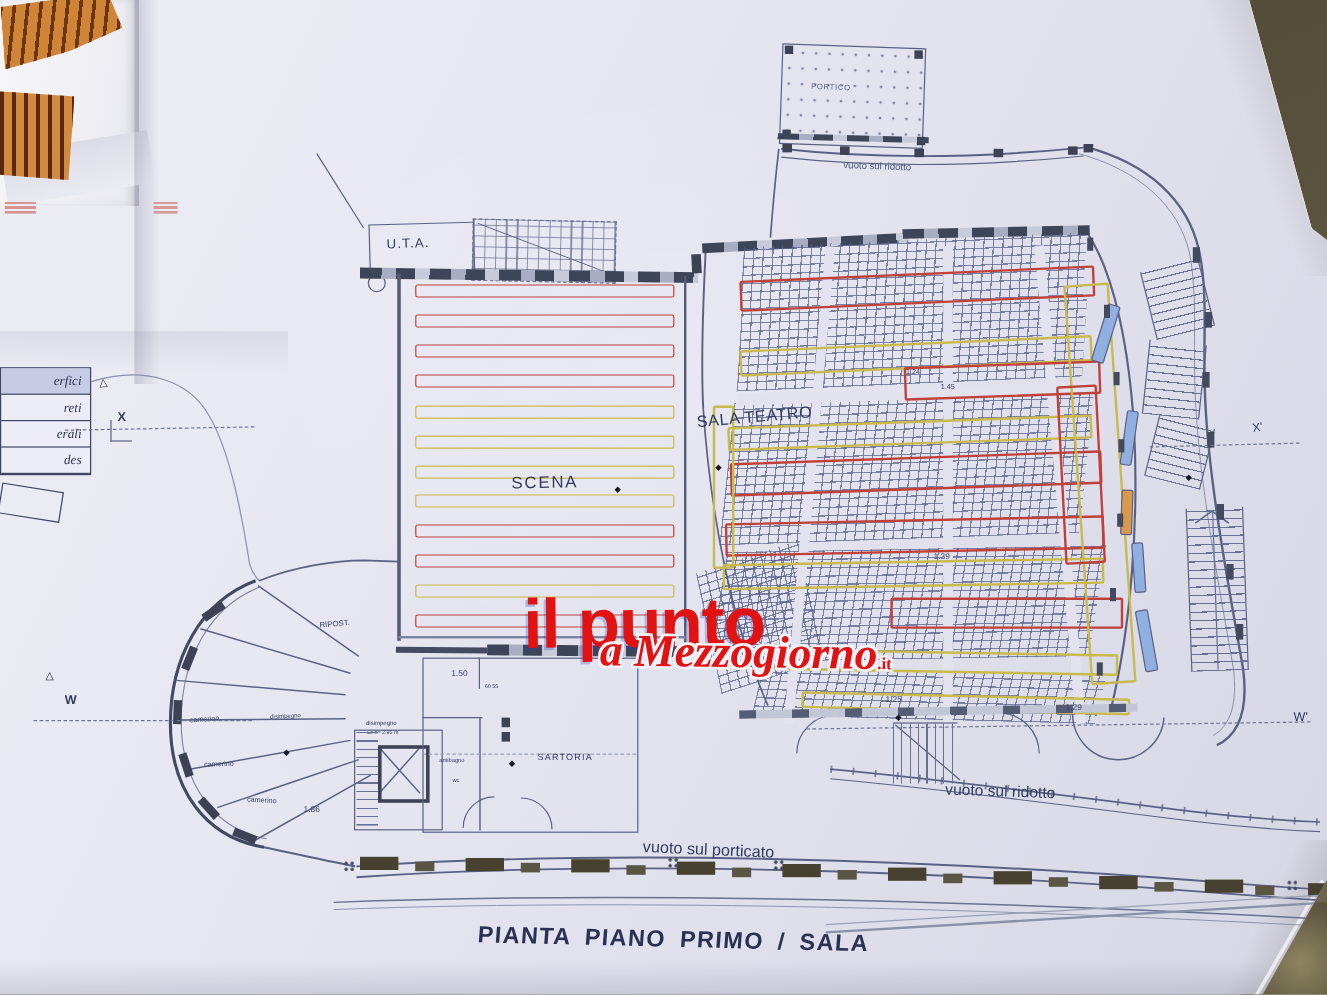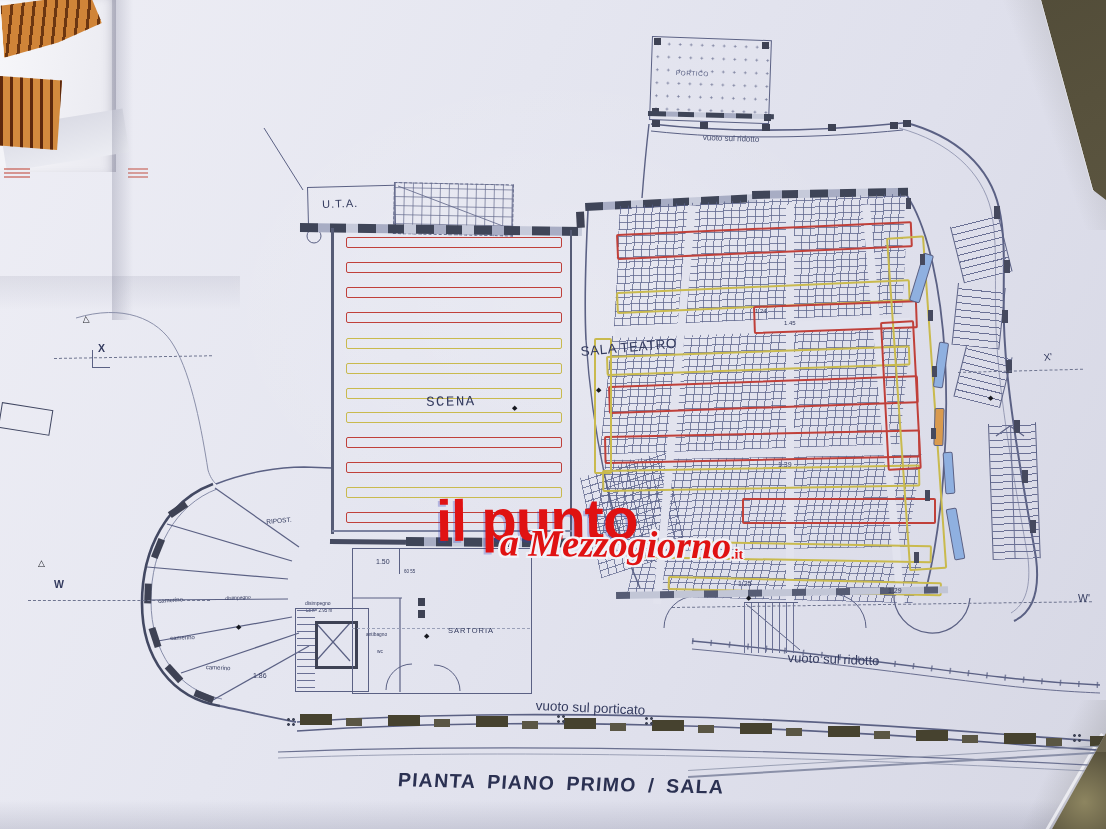--- a/index.html
+++ b/index.html
@@ -116,20 +116,34 @@
       <path d="M 692,649 C 800,659 910,674 1000,685 C 1042,690 1076,692 1100,693" style="stroke-width:.9"></path>
       <path d="M 220,706 C 248,712 270,717 296,722" style="stroke-width:1.8"></path>
       <path d="M 307,236 a 7,7 0 1 0 14,0 a 7,7 0 1 0 -14,0" style="stroke-width:1"></path>
       <path d="M 264,128 L 303,190" style="stroke-width:1"></path>
       <path d="M 398,186 L 508,228" style="stroke-width:.8"></path>
       <path d="M 996,436 L 1010,426 L 1024,436" style="stroke-width:1.2"></path>
       <path d="M 352,598 L 402,598" style="stroke-width:1.2"></path>
       <path d="M 400,598 L 400,692" style="stroke-width:1.2"></path>
     </svg>
 
+    <div class="legend">
+      <div class="row">
+          <span>erfici</span>
+        </div>
+      <div class="row">
+          <span>reti</span>
+        </div>
+      <div class="row">
+          <span>erali</span>
+        </div>
+      <div class="row">
+          <span>des</span>
+        </div>
+    </div>
     <div class="box" style="left:2px;top:402px;width:50px;height:24px;border-color:#3f4560;transform:rotate(9deg);"></div>
 
     <div class="box" style="left:307px;top:187px;width:86px;height:42px;transform:rotate(-1.5deg);"></div>
     <div class="l" style="left:322px;top:198px;font-size:11px;letter-spacing:1px;transform:rotate(-2deg);">U.T.A.</div>
     <div class="box" style="left:394px;top:182px;width:118px;height:50px;border:1.2px dashed #6a7090;transform:rotate(1.2deg);
                 background-image:repeating-linear-gradient(90deg,rgba(100,106,140,.7) 0 1px,transparent 1px 9px),
                                  repeating-linear-gradient(0deg,rgba(100,106,140,.7) 0 1px,transparent 1px 9px);"></div>
     <div class="box" style="left:652px;top:36px;width:118px;height:82px;transform:rotate(2deg);
                 background-image:radial-gradient(circle,rgba(100,106,140,.8) .8px,transparent 1.4px);background-size:11px 13px;"></div>
     <div class="w" style="left:654px;top:38px;width:7px;height:7px;background:#3e4254;box-shadow:108px 4px 0 #3e4254,-2px 70px 0 #3e4254,110px 76px 0 #3e4254;"></div>
@@ -147,21 +161,21 @@
     <div class="stripe" style="top:287px;"></div>
     <div class="stripe" style="top:312px;"></div>
     <div class="stripe y" style="top:338px;"></div>
     <div class="stripe y" style="top:363px;"></div>
     <div class="stripe y" style="top:388px;"></div>
     <div class="stripe y" style="top:412px;"></div>
     <div class="stripe" style="top:437px;"></div>
     <div class="stripe" style="top:462px;"></div>
     <div class="stripe y" style="top:487px;"></div>
     <div class="stripe" style="top:512px;"></div>
-    <div class="l" style="left:426px;top:394px;font-size:14px;letter-spacing:1.5px;transform:rotate(-1deg);font-family:Liberation Mono, monospace;">SCENA</div>
+    <div class="l" style="left:426px;top:394px;font-size:14px;letter-spacing:1.5px;transform:rotate(-1deg);">SCENA</div>
     <div class="b" style="left:406px;top:537px;width:168px;height:9px;transform:rotate(.5deg);"></div>
     <div class="w" style="left:576px;top:212px;width:8px;height:16px;background:#3e4254;transform:rotate(-3deg);"></div>
 
     <div class="b" style="left:585px;top:203px;width:172px;height:8px;transform:rotate(-3deg);"></div>
     <div class="b" style="left:752px;top:191px;width:156px;height:8px;transform:rotate(-1.2deg);"></div>
 
     <div class="seat" style="left:620px;top:206px;width:286px;height:52px;transform:rotate(-2.5deg) skewX(-6deg);"></div>
     <div class="seat" style="left:618px;top:260px;width:288px;height:66px;transform:rotate(-2.5deg) skewX(-6deg);"></div>
     <div class="seat" style="left:612px;top:336px;width:300px;height:118px;transform:rotate(-2deg) skewX(-8deg);"></div>
     <div class="seat" style="left:606px;top:460px;width:316px;height:92px;transform:rotate(-1deg) skewX(-10deg);"></div>

